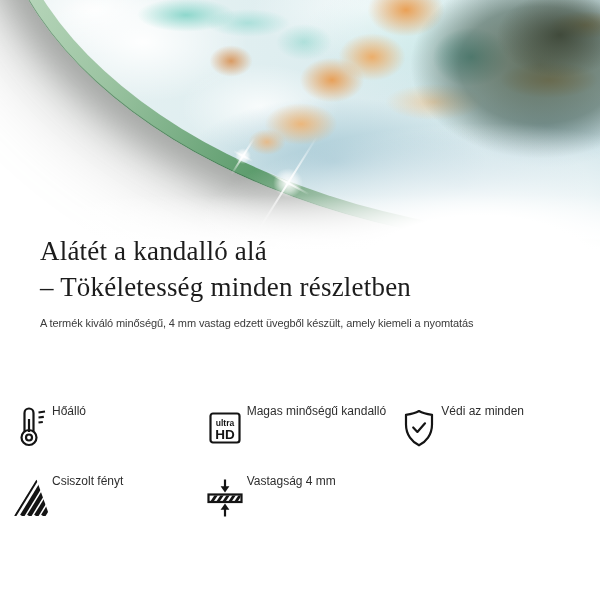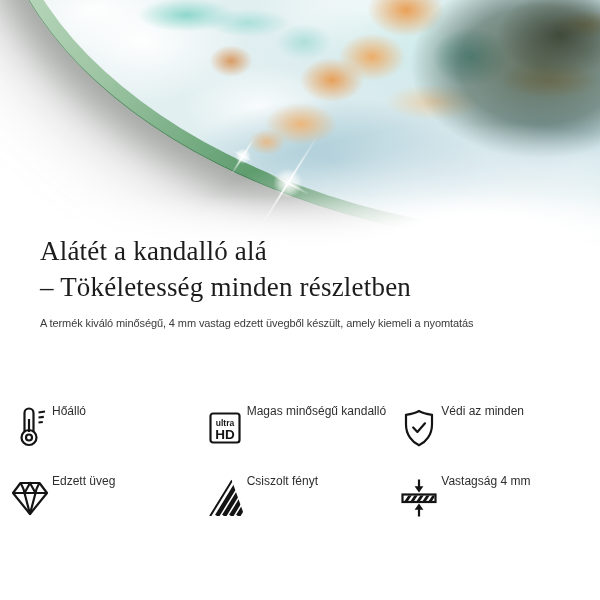--- a/index.html
+++ b/index.html
@@ -148,32 +148,20 @@
     <div class="feature">
       <div class="f-icon">
         <svg width="44" height="44" viewBox="0 0 44 44">
           <path class="ico" stroke-width="2.4" stroke-linejoin="round" d="M22 5 C25 6.8 30.5 8.2 35 8.8 V18.5 C35 29 28.7 36.2 22 39.3 C15.3 36.2 9 29 9 18.5 V8.8 C13.5 8.2 19 6.8 22 5 Z"></path>
           <path class="ico" stroke-width="2.4" stroke-linecap="round" stroke-linejoin="round" d="M16.2 21.5 l4.2 4.4 l7.6 -8.6"></path>
         </svg>
       </div>
       <div class="f-label">Védi az minden</div>
     </div>
 
-    <div class="feature">
-      <div class="f-icon">
-        <svg width="44" height="44" viewBox="0 0 44 44">
-          <path class="ico" stroke-width="2" stroke-linejoin="round" d="M12.5 7 H31.5 L39 17 L22 38 L5 17 Z"></path>
-          <line class="ico" x1="5" y1="17" x2="39" y2="17" stroke-width="1.8"></line>
-          <path class="ico" stroke-width="1.8" stroke-linejoin="round" d="M12.5 7 Q16 13 16.5 17"></path>
-          <path class="ico" stroke-width="1.8" stroke-linejoin="round" d="M31.5 7 Q28 13 27.5 17"></path>
-          <path class="ico" stroke-width="1.8" stroke-linejoin="round" d="M22 7 L16.5 17 L22 38 L27.5 17 Z"></path>
-        </svg>
-      </div>
-      <div class="f-label">Edzett üveg</div>
-    </div>
 
     <div class="feature">
       <div class="f-icon">
         <svg width="44" height="44" viewBox="0 0 44 44">
           <defs>
               <clipPath id="triClip">
                 <path d="M6 40 L28.5 3.5 L41.5 40 Z"></path>
               </clipPath>
             </defs>
           <g clip-path="url(#triClip)">

